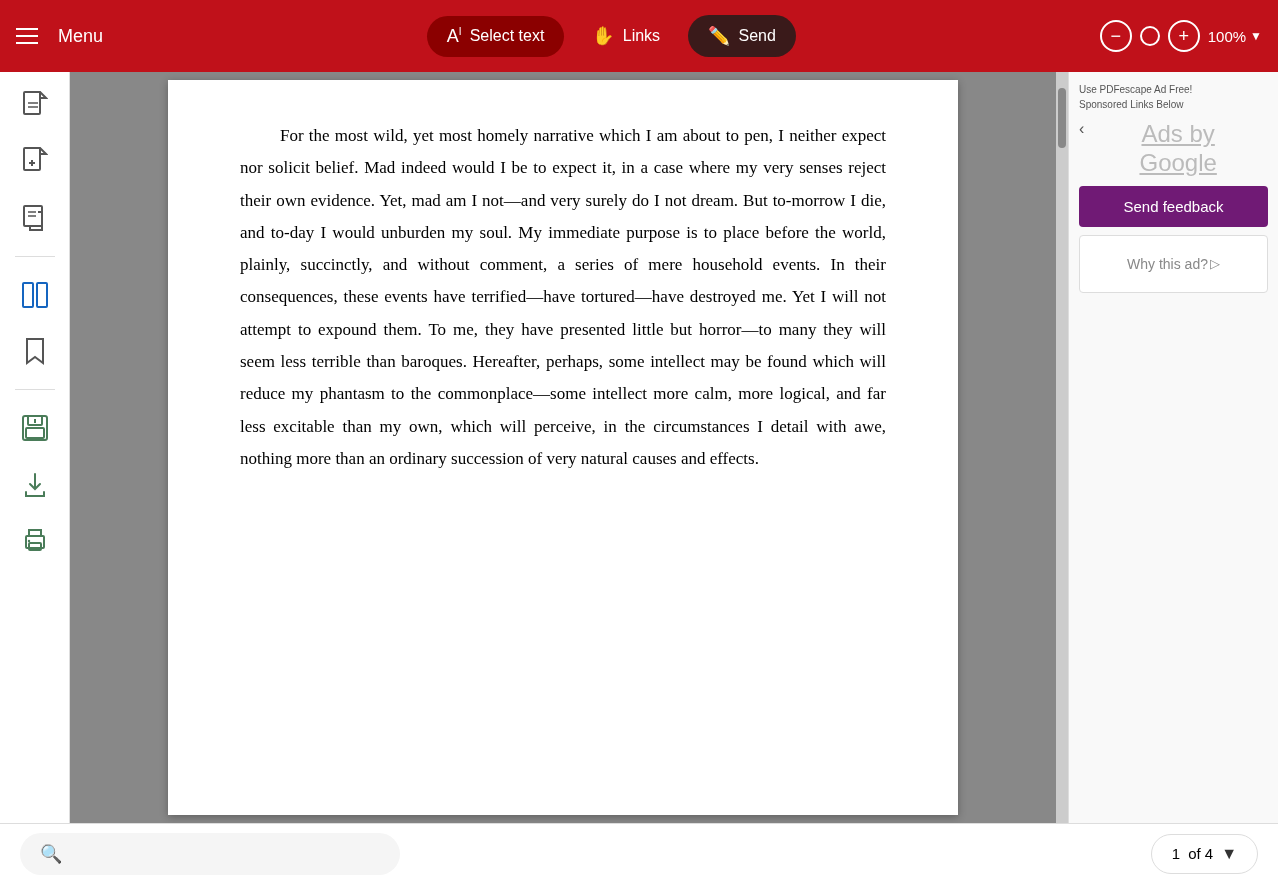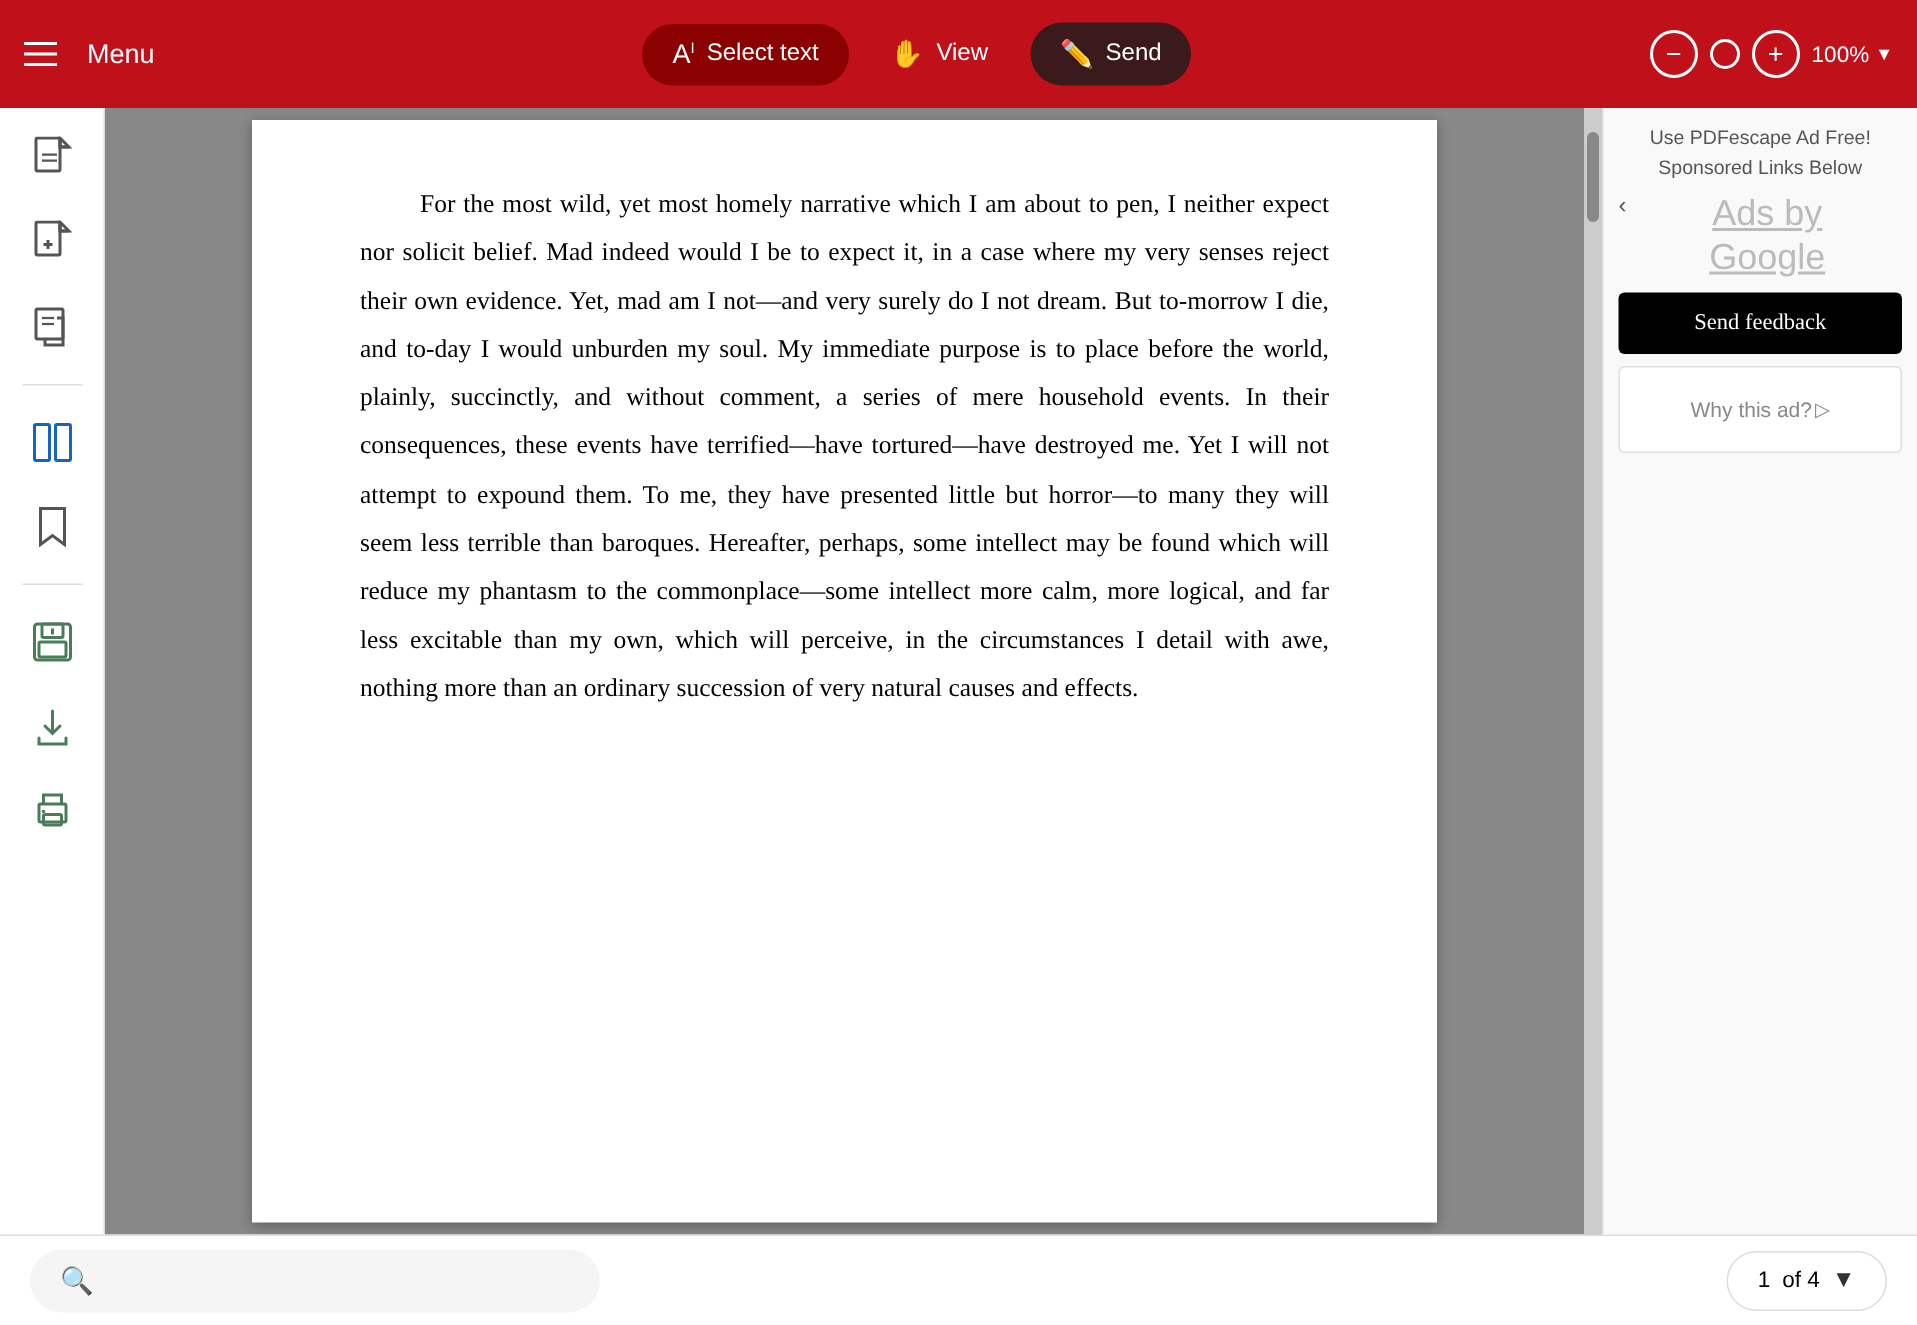--- a/index.html
+++ b/index.html
@@ -100,22 +100,22 @@
 
     
     .right-panel {
       width: 210px; background: #f9f9f9; border-left: 1px solid #ddd;
       padding: 10px; flex-shrink: 0; display: flex; flex-direction: column; gap: 8px;
     }
     .ad-collapse-btn {
       background: none; border: none; cursor: pointer; color: #555; font-size: 16px; align-self: flex-start;
     }
     .send-feedback-btn {
-      background: #000000; color: white; border: none; border-radius: 4px;
-      padding: 12px; font-size: 15px; font-weight: 500; cursor: pointer; width: 100%; font-family: Liberation Serif, serif;
+      background: #701a75; color: white; border: none; border-radius: 4px;
+      padding: 12px; font-size: 15px; font-weight: 500; cursor: pointer; width: 100%;
     }
     .why-this-ad-btn {
       background: white; color: #888; border: 1px solid #ddd; border-radius: 4px;
       padding: 20px; font-size: 14px; cursor: pointer; width: 100%; display: flex; align-items: center; justify-content: center; gap: 2px;
     }
 
     
     .bottom-bar {
       height: 60px; background: white; border-top: 1px solid #ddd;
       display: flex; align-items: center; justify-content: space-between;
@@ -149,21 +149,21 @@
   </div>
   <span class="menu-label">Menu</span>
 
   <div class="toolbar-center">
     <button class="tool-btn tool-btn-select">
       <span class="tool-icon">A<sup style="font-size:10px">I</sup></span>
       <span>Select text</span>
     </button>
     <button class="tool-btn tool-btn-view">
       <span class="tool-icon">✋</span>
-      <span>View</span>
+      <span>Links</span>
     </button>
     <button class="tool-btn tool-btn-edit">
       <span class="tool-icon">✏️</span>
       <span>Send</span>
     </button>
   </div>
 
   <div class="toolbar-right">
     <button class="zoom-btn">
       <span>−</span>
@@ -258,21 +258,21 @@
         <br>
       </div>
     </div>
 
     <div class="scrollbar">
       <div class="scrollbar-thumb"></div>
     </div>
   </div>
 
   <div class="right-panel">
-    <div style="font-size:13px; color:#555; text-align:center; line-height:1.5;">
+    <div style="font-size:10px; color:#555; line-height:1.5;">
       <span>Use PDFescape Ad Free!</span><br>
       <span>Sponsored Links Below</span>
     </div>
     <div style="display:flex; align-items:center; gap:4px;">
       <button class="ad-collapse-btn">
         <span>‹</span>
       </button>
       <div style="flex:1; text-align:center;">
         <div style="color:#bbb; font-size:24px; font-weight:300; line-height:1.2;text-decoration:underline;">
           <span>Ads by</span><br>

